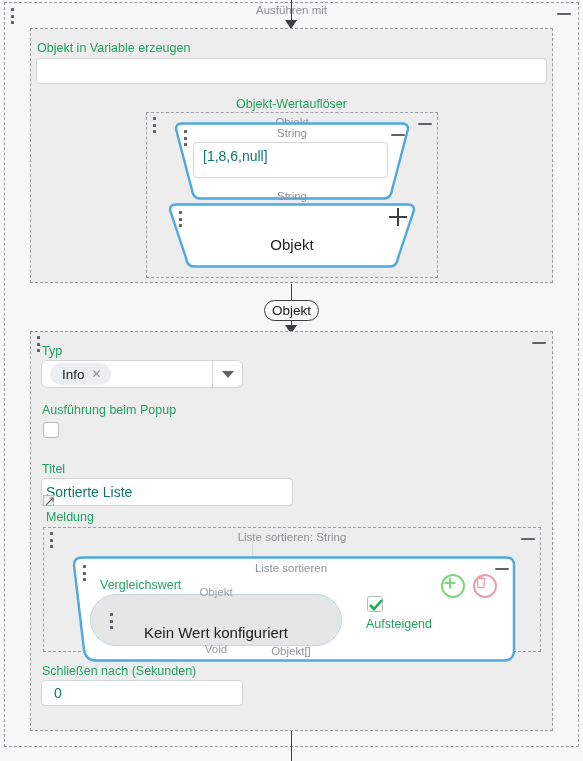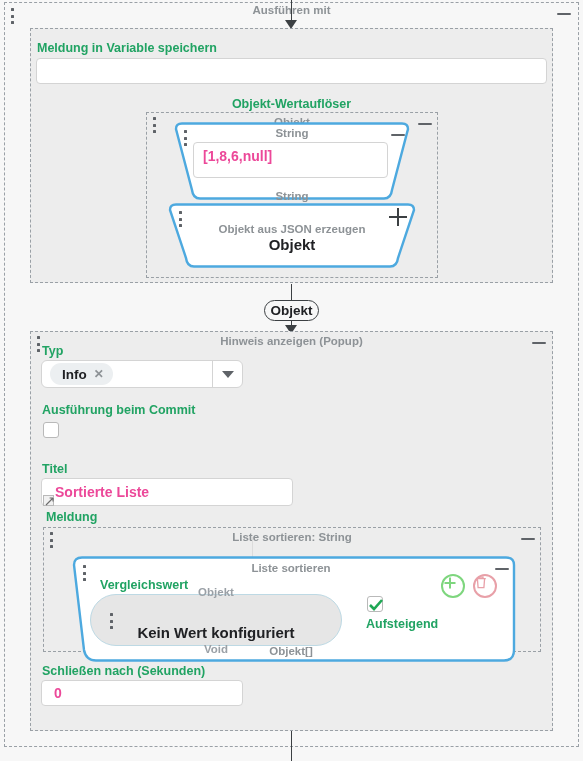--- a/index.html
+++ b/index.html
@@ -3,21 +3,21 @@
 <meta charset="utf-8">
 <style>
   * { box-sizing: border-box; }
   html, body {
     margin: 0; padding: 0;
     width: 583px; height: 761px;
     background: #f7f7f7;
     font-family: "Liberation Sans", sans-serif;
     overflow: hidden;
   }
-  .root { position: relative; width: 534px; height: 761px; background:#f7f7f7;font-weight:bold; }
+  .root { position: relative; width: 534px; height: 761px; background:#f7f7f7; }
 
   
   .panel {
     position: absolute;
     border: 1px dashed #9aa0a6;
     background: #f5f5f5;
   }
   .panel.inner { background:#ededed; }
   .panel-title {
     position:absolute; top:-1px; left:0; right:0;
@@ -60,21 +60,21 @@
     white-space: nowrap;
   }
 
   
   .tbox {
     position:absolute;
     background:#ffffff;
     border:1px solid #d4d4d4;
     border-radius:4px;
     font-size:14px;
-    color:#ec4899;
+    color:#0f766e;
     display:flex; align-items:center;
     padding-left:9px;
   }
   .tbox.ta { border-radius:4px; }
   .resize-grip {
     position:absolute; left:2px; bottom:1px; width:11px; height:11px;
     border:1px solid #b9b9b9; background:#f1f1f1;
     font-size:9px; color:#7b7b7b; line-height:9px; text-align:center;
   }
   .resize-grip svg { position:absolute; left:1px; top:1px; }
@@ -172,21 +172,21 @@
     </div>
     <div class="minus" style="right:6px; top:4px;"></div>
   </div>
 
   <div class="vline" style="left:291px; top:0px; height:22px;"></div>
   <div class="arrowhead" style="left:285px; top:20px;"></div>
 
   <div class="panel inner" style="left:30px; top:28px; width:523px; height:255px;">
   </div>
 
-  <div class="glabel" style="left:37px; top:41px;">Meldung in Variable speichern</div>
+  <div class="glabel" style="left:37px; top:41px;">Objekt in Variable erzeugen</div>
 
   <div class="tbox" style="left:36px; top:58px; width:511px; height:26px;" title=""></div>
 
   <div class="glabel" style="left:0; top:97px; width:583px; text-align:center;">Objekt-Wertauflöser</div>
 
   <div class="panel inner" style="left:146px; top:112px; width:292px; height:166px;">
     <div class="panel-title nudge">Objekt</div>
     <div class="dots" style="left:5px; top:4px;">
       <i></i>
         <i></i>
@@ -214,55 +214,53 @@
   <div class="trap" style="left:162px; top:203px; width:260px; height:65px;">
     <svg width="260" height="65" viewBox="0 0 260 65">
       <path d="M 8 7 Q 8 1.5 14 1.5 L 246 1.5 Q 252 1.5 252 7 L 236 55 Q 235 63.5 228 63.5 L 32 63.5 Q 25 63.5 24 55 Z" fill="#ffffff" stroke="#4da9df" stroke-width="2.4"></path>
     </svg>
     <div class="dots" style="left:16px; top:8px;">
       <i></i>
         <i></i>
         <i></i>
     </div>
     <div class="plusbtn" style="right:15px; top:5px;"></div>
-    <div class="trap-label" style="top:20px;">Objekt aus JSON erzeugen</div>
     <div class="trap-label big" style="top:33px;">Objekt</div>
   </div>
 
   <div class="vline" style="left:291px; top:284px; height:16px;"></div>
   <div class="pill" style="left:264px; top:300px; width:55px;">Objekt</div>
   <div class="vline" style="left:291px; top:321px; height:7px;"></div>
   <div class="arrowhead" style="left:285px; top:325px;"></div>
 
   <div class="panel inner" style="left:30px; top:331px; width:523px; height:400px;">
-    <div class="panel-title nudge">Hinweis anzeigen (Popup)</div>
     <div class="dots" style="left:5px; top:4px;">
       <i></i>
         <i></i>
         <i></i>
     </div>
     <div class="minus" style="right:5px; top:4px;"></div>
   </div>
 
   <div class="glabel" style="left:42px; top:344px;">Typ</div>
   <div class="selectbox" style="left:41px; top:360px; width:202px; height:28px;">
     <div class="chip">
       <span>Info</span>
       <span class="x">✕</span>
     </div>
     <div class="sel-arrow">
         <b></b>
       </div>
   </div>
 
-  <div class="glabel" style="left:42px; top:403px;">Ausführung beim Commit</div>
+  <div class="glabel" style="left:42px; top:403px;">Ausführung beim Popup</div>
   <div class="cbox" style="left:43px; top:422px;"></div>
 
   <div class="glabel" style="left:42px; top:462px;">Titel</div>
-  <div class="tbox" style="left:41px; top:478px; width:252px; height:28px; padding-left:13px;">Sortierte Liste</div>
+  <div class="tbox" style="left:41px; top:478px; width:252px; height:28px; padding-left:4px;">Sortierte Liste</div>
   <div class="resize-grip" style="left:43px; top:495px;">
     <svg width="9" height="9" viewBox="0 0 9 9">
       <path d="M 1 8 L 8 1 M 8 1 L 4.6 1 M 8 1 L 8 4.4" stroke="#6b6b6b" stroke-width="1.1" fill="none"></path>
     </svg>
   </div>
 
   <div class="glabel" style="left:46px; top:510px;">Meldung</div>
 
   <div class="panel inner" style="left:43px; top:527px; width:498px; height:125px;">
     <div class="panel-title nudge">Liste sortieren: String</div>

